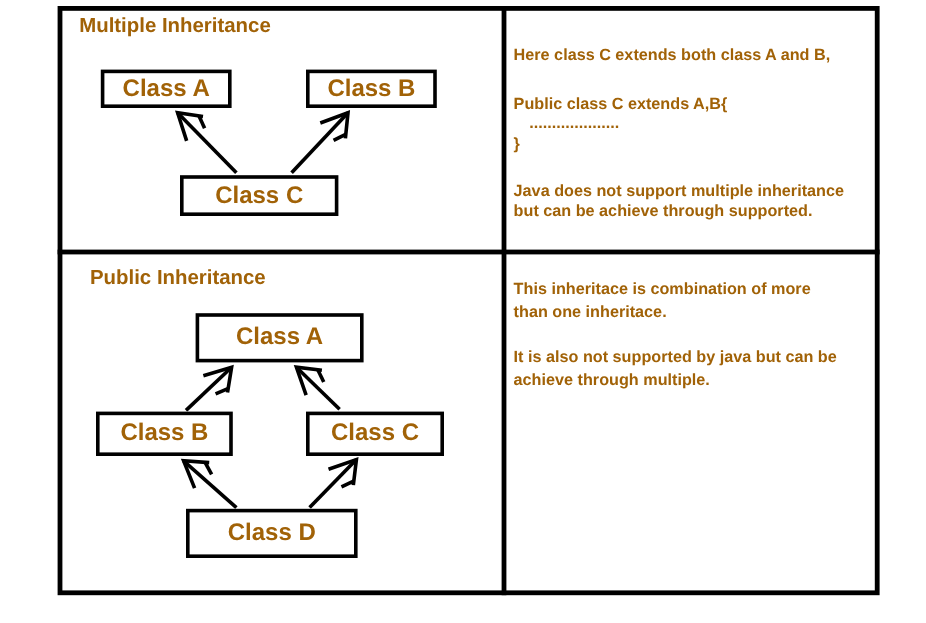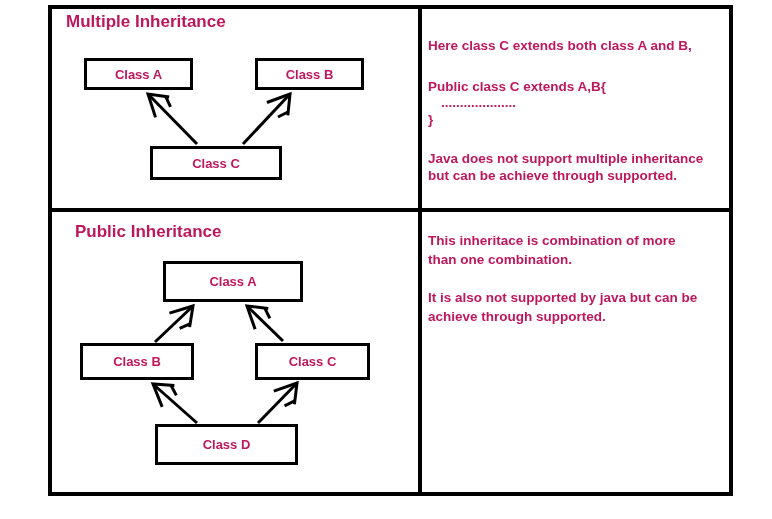--- a/index.html
+++ b/index.html
@@ -1,30 +1,30 @@
 <!DOCTYPE html>
 <html><head>
 <meta charset="utf-8">
 <style>
   html,body{margin:0;padding:0;background:#ffffff;}
   .canvas{
     position:relative;width:772px;height:519px;background:#ffffff;
-    color:#be185d;font-family:"Liberation Sans",sans-serif;overflow:hidden;
+    color:#a16207;font-family:"Liberation Sans",sans-serif;overflow:hidden;
   }
   .outer-frame{
     position:absolute;left:48px;top:5px;width:685px;height:491px;
     border:4px solid #000;box-sizing:border-box;background:#fff;
   }
   .divider-v{position:absolute;left:418px;top:5px;width:4px;height:491px;background:#000;}
   .divider-h{position:absolute;left:48px;top:208px;width:685px;height:4px;background:#000;}
   .qtitle{position:absolute;font-weight:bold;font-size:17px;white-space:nowrap;}
   .classbox{
     position:absolute;border:3px solid #000;background:#fff;box-sizing:border-box;
     display:flex;align-items:center;justify-content:center;
-    font-weight:bold;font-size:13px;white-space:nowrap;z-index:3;
+    font-weight:bold;font-size:20px;white-space:nowrap;z-index:3;
   }
   .bodyline{
     position:absolute;font-weight:bold;font-size:13.5px;white-space:nowrap;
     line-height:16px;
   }
   .arrow-layer{position:absolute;left:0;top:0;width:772px;height:519px;z-index:2;}
   .arrow-layer line{stroke:#000;stroke-width:3;}
 </style>
 </head>
 <body>
@@ -78,17 +78,17 @@
     <span>Class B</span>
   </div>
   <div class="classbox" style="left:255px;top:343px;width:115px;height:37px;">
     <span>Class C</span>
   </div>
   <div class="classbox" style="left:155px;top:424px;width:143px;height:41px;">
     <span>Class D</span>
   </div>
 
   <div class="bodyline" style="left:428px;top:233px;text-align:center;">This inheritace is combination of more</div>
-  <div class="bodyline" style="left:428px;top:252px;">than one combination.</div>
+  <div class="bodyline" style="left:428px;top:252px;">than one inheritace.</div>
   <div class="bodyline" style="left:428px;top:290px;text-align:right;">It is also not supported by java but can be</div>
-  <div class="bodyline" style="left:428px;top:309px;">achieve through supported.</div>
+  <div class="bodyline" style="left:428px;top:309px;">achieve through multiple.</div>
 
 </div>
 
 </body></html>

